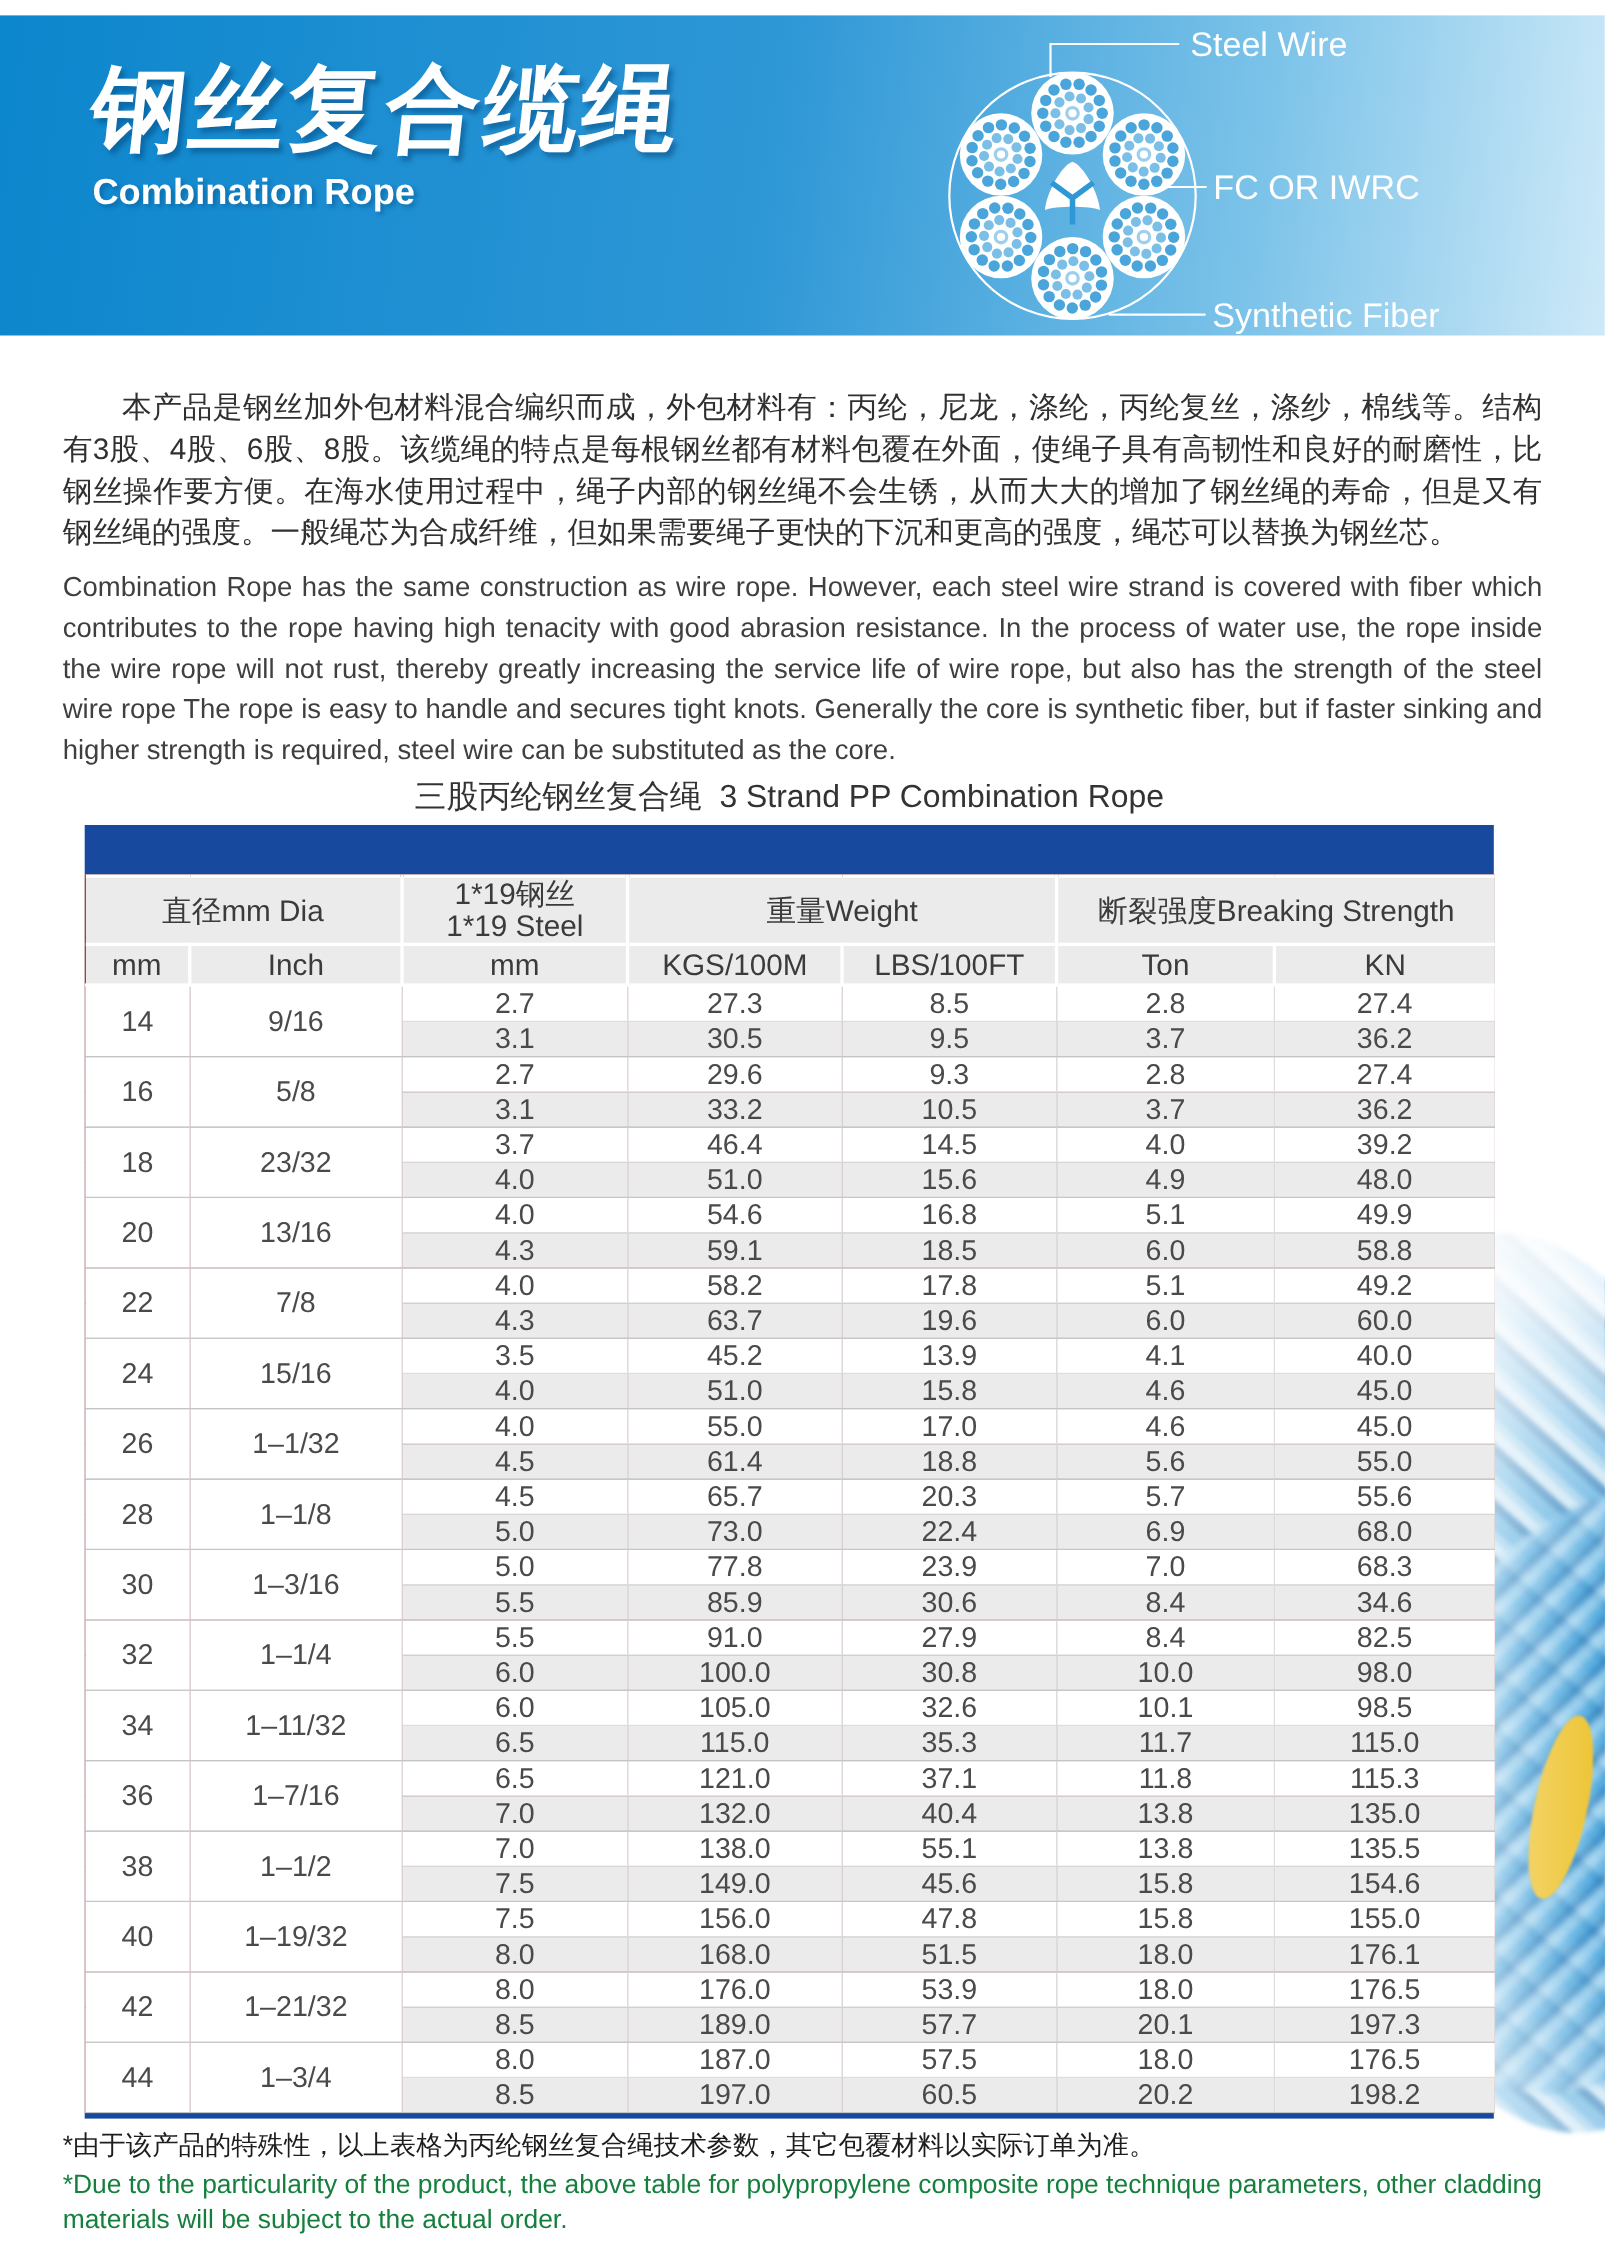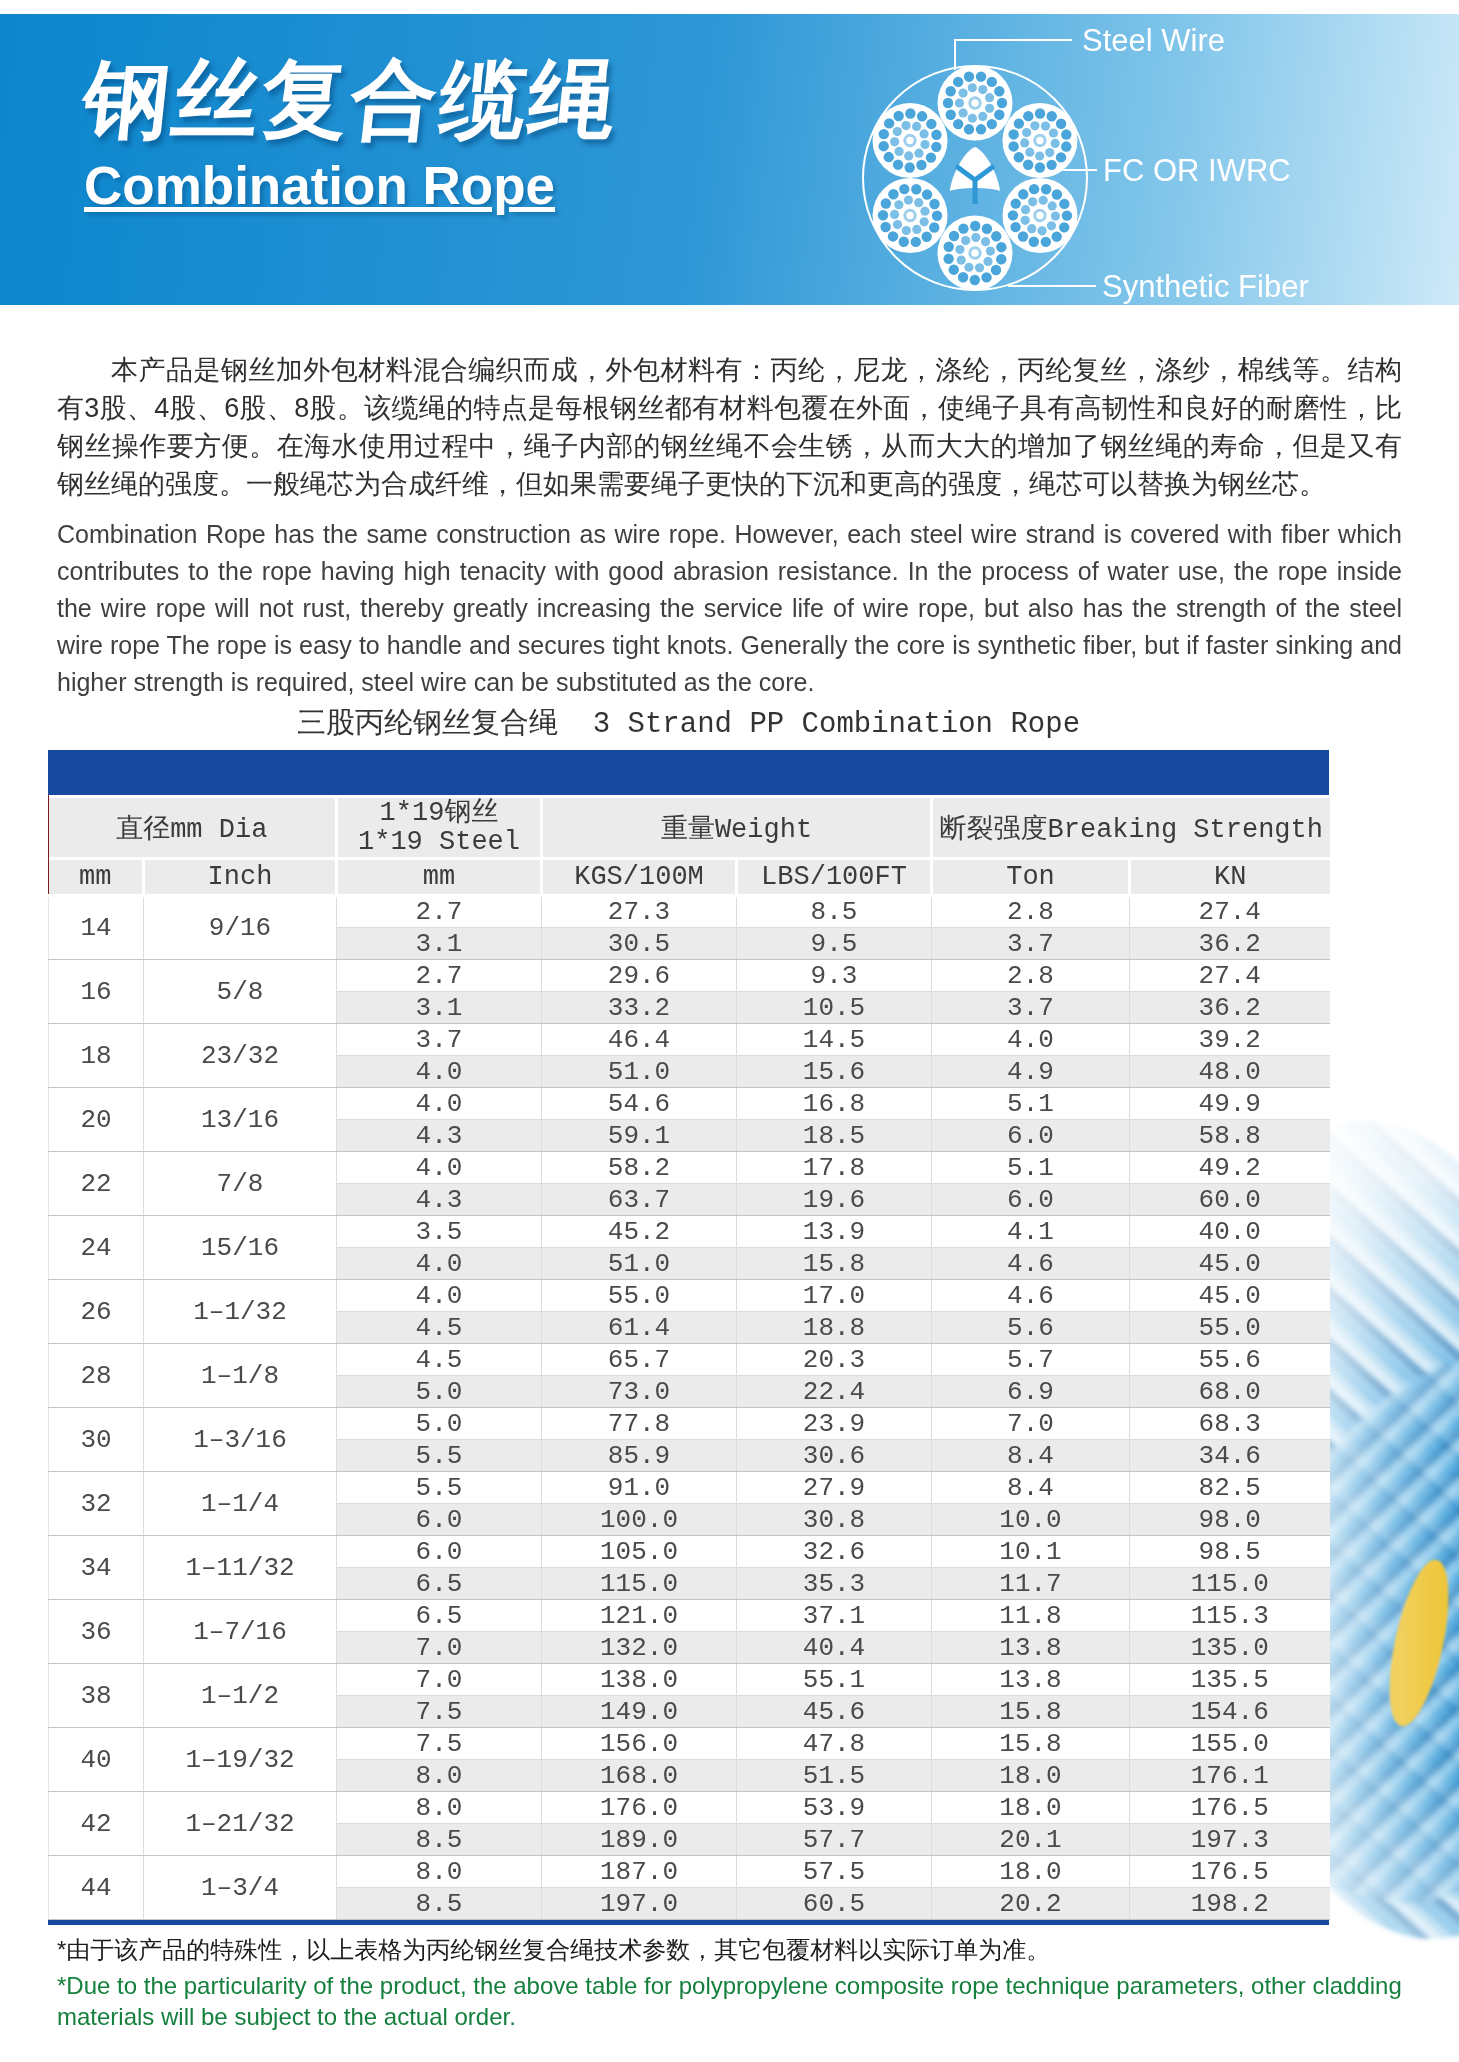--- a/index.html
+++ b/index.html
@@ -15,34 +15,34 @@
   body{font-family:"Liberation Sans","DejaVu Sans",sans-serif;}
   .page{position:relative;width:1459px;height:2062px;background:#fff;overflow:hidden;margin:0 auto;}
   .content{position:relative;z-index:2;}
 
   
   .band{position:relative;margin-top:14px;height:291px;
         background:linear-gradient(97deg,var(--band-left) 0%,var(--band-mid) 48%,#7cc3e9 78%,var(--band-right) 100%);}
   .band-titles{position:absolute;left:84px;top:38px;color:#fff;}
   .title-zh{font-size:86px;font-weight:bold;letter-spacing:3px;transform:skewX(-6deg);
             text-shadow:4px 5px 5px rgba(5,75,130,0.55);line-height:1.1;}
-  .title-en{font-size:53px;font-weight:bold;margin-top:8px;letter-spacing:0px;
-            text-shadow:3px 3px 4px rgba(5,75,130,0.45);text-decoration:underline;}
+  .title-en{font-size:33px;font-weight:bold;margin-top:8px;letter-spacing:0px;
+            text-shadow:3px 3px 4px rgba(5,75,130,0.45);}
   .band-svg{position:absolute;left:0;top:0;width:1459px;height:291px;}
   .band-svg text{fill:#ffffff;font-size:31px;font-family:"Liberation Sans",sans-serif;}
   .band-svg .leader{stroke:#ffffff;stroke-width:2;fill:none;}
 
   
   .intro{padding:0 57px;}
   .intro-zh{margin-top:46px;font-size:27px;line-height:38px;color:var(--text-dark);
             text-align:justify;text-indent:2em;font-family:"Liberation Sans","DejaVu Sans",sans-serif;}
   .intro-en{margin-top:13px;font-size:25px;line-height:37px;color:var(--text-body);text-align:justify;}
 
   
-  .table-wrap{padding:0 28px;font-family:Liberation Mono, monospace;}
+  .table-wrap{padding:0 57px;}
   .table-title{margin-top:5px;width:1281px;margin-left:20px;text-align:center;
                font-size:29px;color:#333;line-height:38px;white-space:pre-wrap;}
   .table-topbar{margin-top:6px;margin-left:20px;width:1281px;height:45px;background:var(--bar-navy);}
   table.spec{margin-left:20px;width:1281px;border-collapse:collapse;table-layout:fixed;background:#7f1d1d;}
   table.spec th{font-weight:normal;background:var(--header-gray);color:#3b3b3b;font-size:27px;}
   table.spec thead tr.grp th{height:62px;border-bottom:3px solid #fff;}
   table.spec thead tr.sub th{height:37px;border-bottom:3px solid #fff;}
   table.spec thead th{border-right:3px solid #fff;}
   table.spec thead th:last-child{border-right:none;}
   table.spec thead tr.grp{border-top:3px solid #fff;}

